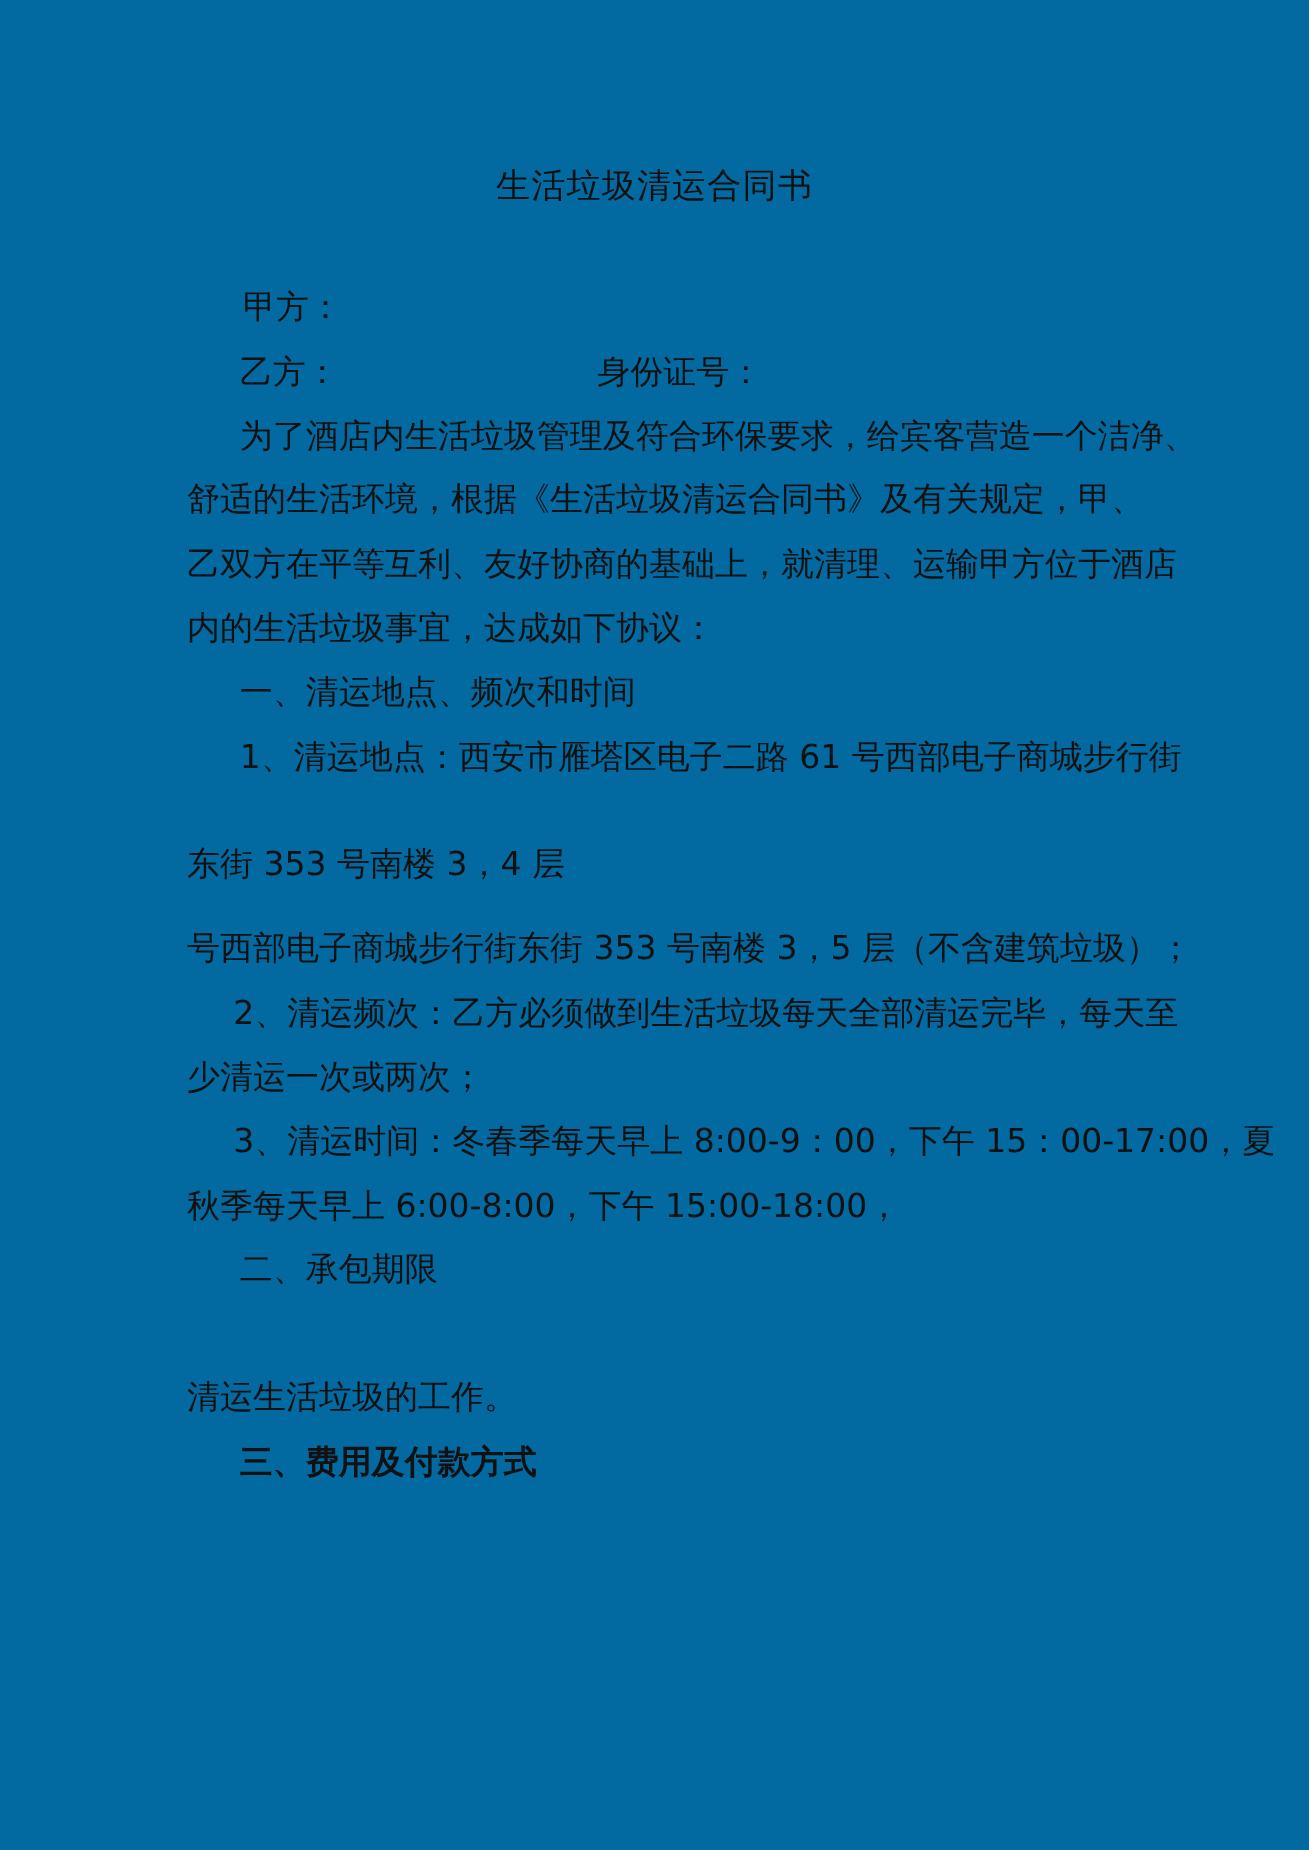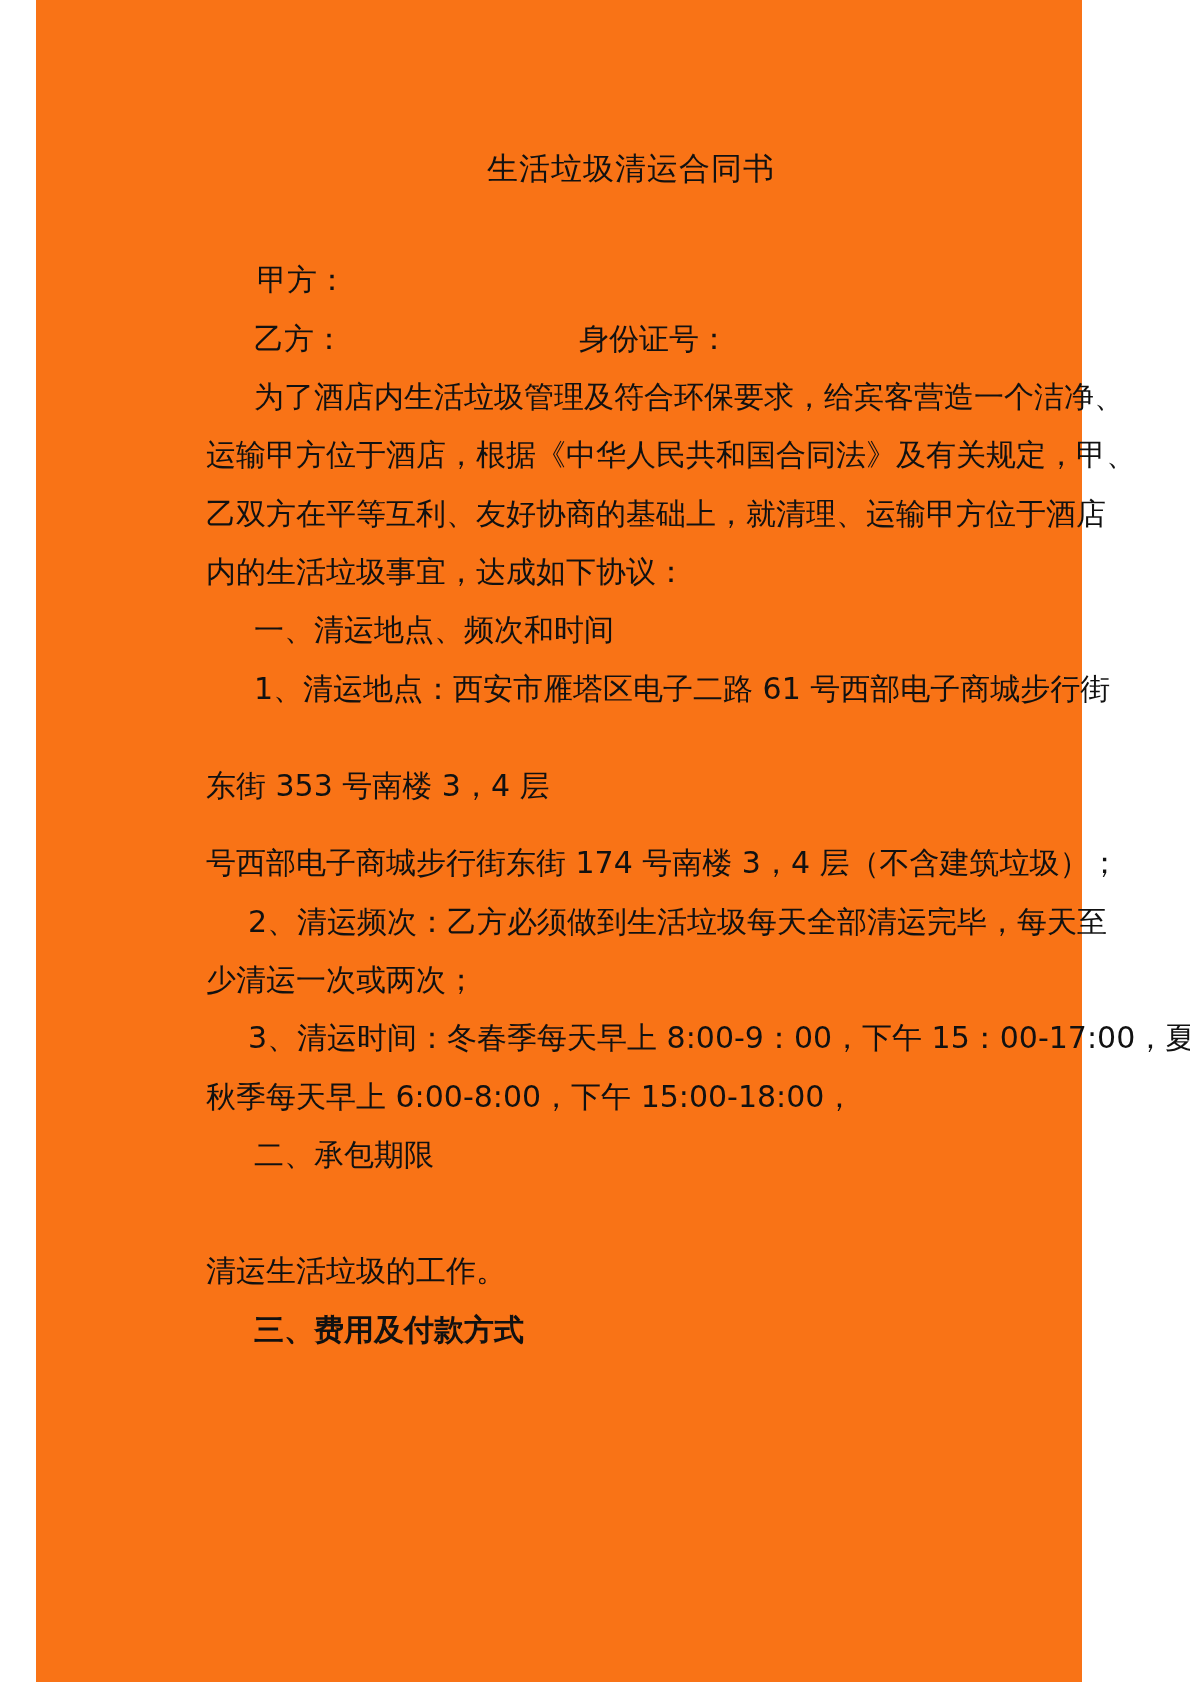--- a/index.html
+++ b/index.html
@@ -1,46 +1,46 @@
 <!DOCTYPE html>
 <html><head>
   <meta charset="utf-8">
   <style>
     html, body { margin: 0; padding: 0; background: #ffffff; }
     body { width: 1190px; height: 1682px; position: relative; overflow: hidden;
            font-family: "DejaVu Sans", "Liberation Sans", sans-serif; color: #111111; }
-    .page { position: absolute; left: 0; top: 0; width: 1046px; height: 1682px; background: #f97316; margin-left: 36px; }
+    .page { position: absolute; left: 0; top: 0; width: 1190px; height: 1682px; background: #0369a1; }
     .title { position: absolute; top: 148px; left: 0; width: 1190px; text-align: center;
              font-size: 31px; letter-spacing: 1px; }
     .line { position: absolute; left: 183px; font-size: 30px; white-space: nowrap; line-height: 32px; }
     .indent { left: 232px; }
     .justify { width: 830px; text-align-last: justify; text-align: justify; }
     .justify.indent { width: 781px; }
   </style>
 </head>
 <body>
 
 <div class="page">
   <div class="title">生活垃圾清运合同书</div>
 
   <div class="line" style="left:221px; top:264px;">甲方：</div>
   <div class="line" style="left:218px; top:323px;">乙方：</div>
   <div class="line" style="left:543px; top:323px;">身份证号：</div>
 
   <div class="line indent justify" style="left:218px; width:745px; top:381px;">为了酒店内生活垃圾管理及符合环保要求，给宾客营造一个洁净、</div>
-  <div class="line justify" style="left:170px; width:775px; top:439px;">运输甲方位于酒店，根据《中华人民共和国合同法》及有关规定，甲、</div>
+  <div class="line justify" style="left:170px; width:775px; top:439px;">舒适的生活环境，根据《生活垃圾清运合同书》及有关规定，甲、</div>
   <div class="line justify" style="left:170px; width:772px; top:498px;">乙双方在平等互利、友好协商的基础上，就清理、运输甲方位于酒店</div>
   <div class="line" style="left:218px; top:614px;">一、清运地点、频次和时间</div>
 
   <div class="line" style="left:170px; top:556px;">内的生活垃圾事宜，达成如下协议：</div>
 
   <div class="line justify" style="left:218px; width:724px; top:673px;">1、清运地点：西安市雁塔区电子二路 61 号西部电子商城步行街</div>
   <div class="line" style="left:170px; top:770px;">东街 353 号南楼 3，4 层</div>
 
-  <div class="line" style="left:170px; top:847px;">号西部电子商城步行街东街 174 号南楼 3，4 层（不含建筑垃圾）；</div>
+  <div class="line" style="left:170px; top:847px;">号西部电子商城步行街东街 353 号南楼 3，5 层（不含建筑垃圾）；</div>
 
   <div class="line justify" style="left:212px; width:730px; top:906px;">2、清运频次：乙方必须做到生活垃圾每天全部清运完毕，每天至</div>
   <div class="line" style="left:170px; top:964px;">少清运一次或两次；</div>
 
   <div class="line justify" style="left:212px; width:730px; top:1022px;">3、清运时间：冬春季每天早上 8:00-9：00，下午 15：00-17:00，夏</div>
   <div class="line" style="left:170px; top:1081px;">秋季每天早上 6:00-8:00，下午 15:00-18:00，</div>
 
   <div class="line" style="left:218px; top:1139px;">二、承包期限</div>
 
   <div class="line" style="left:170px; top:1255px;">清运生活垃圾的工作。</div>

